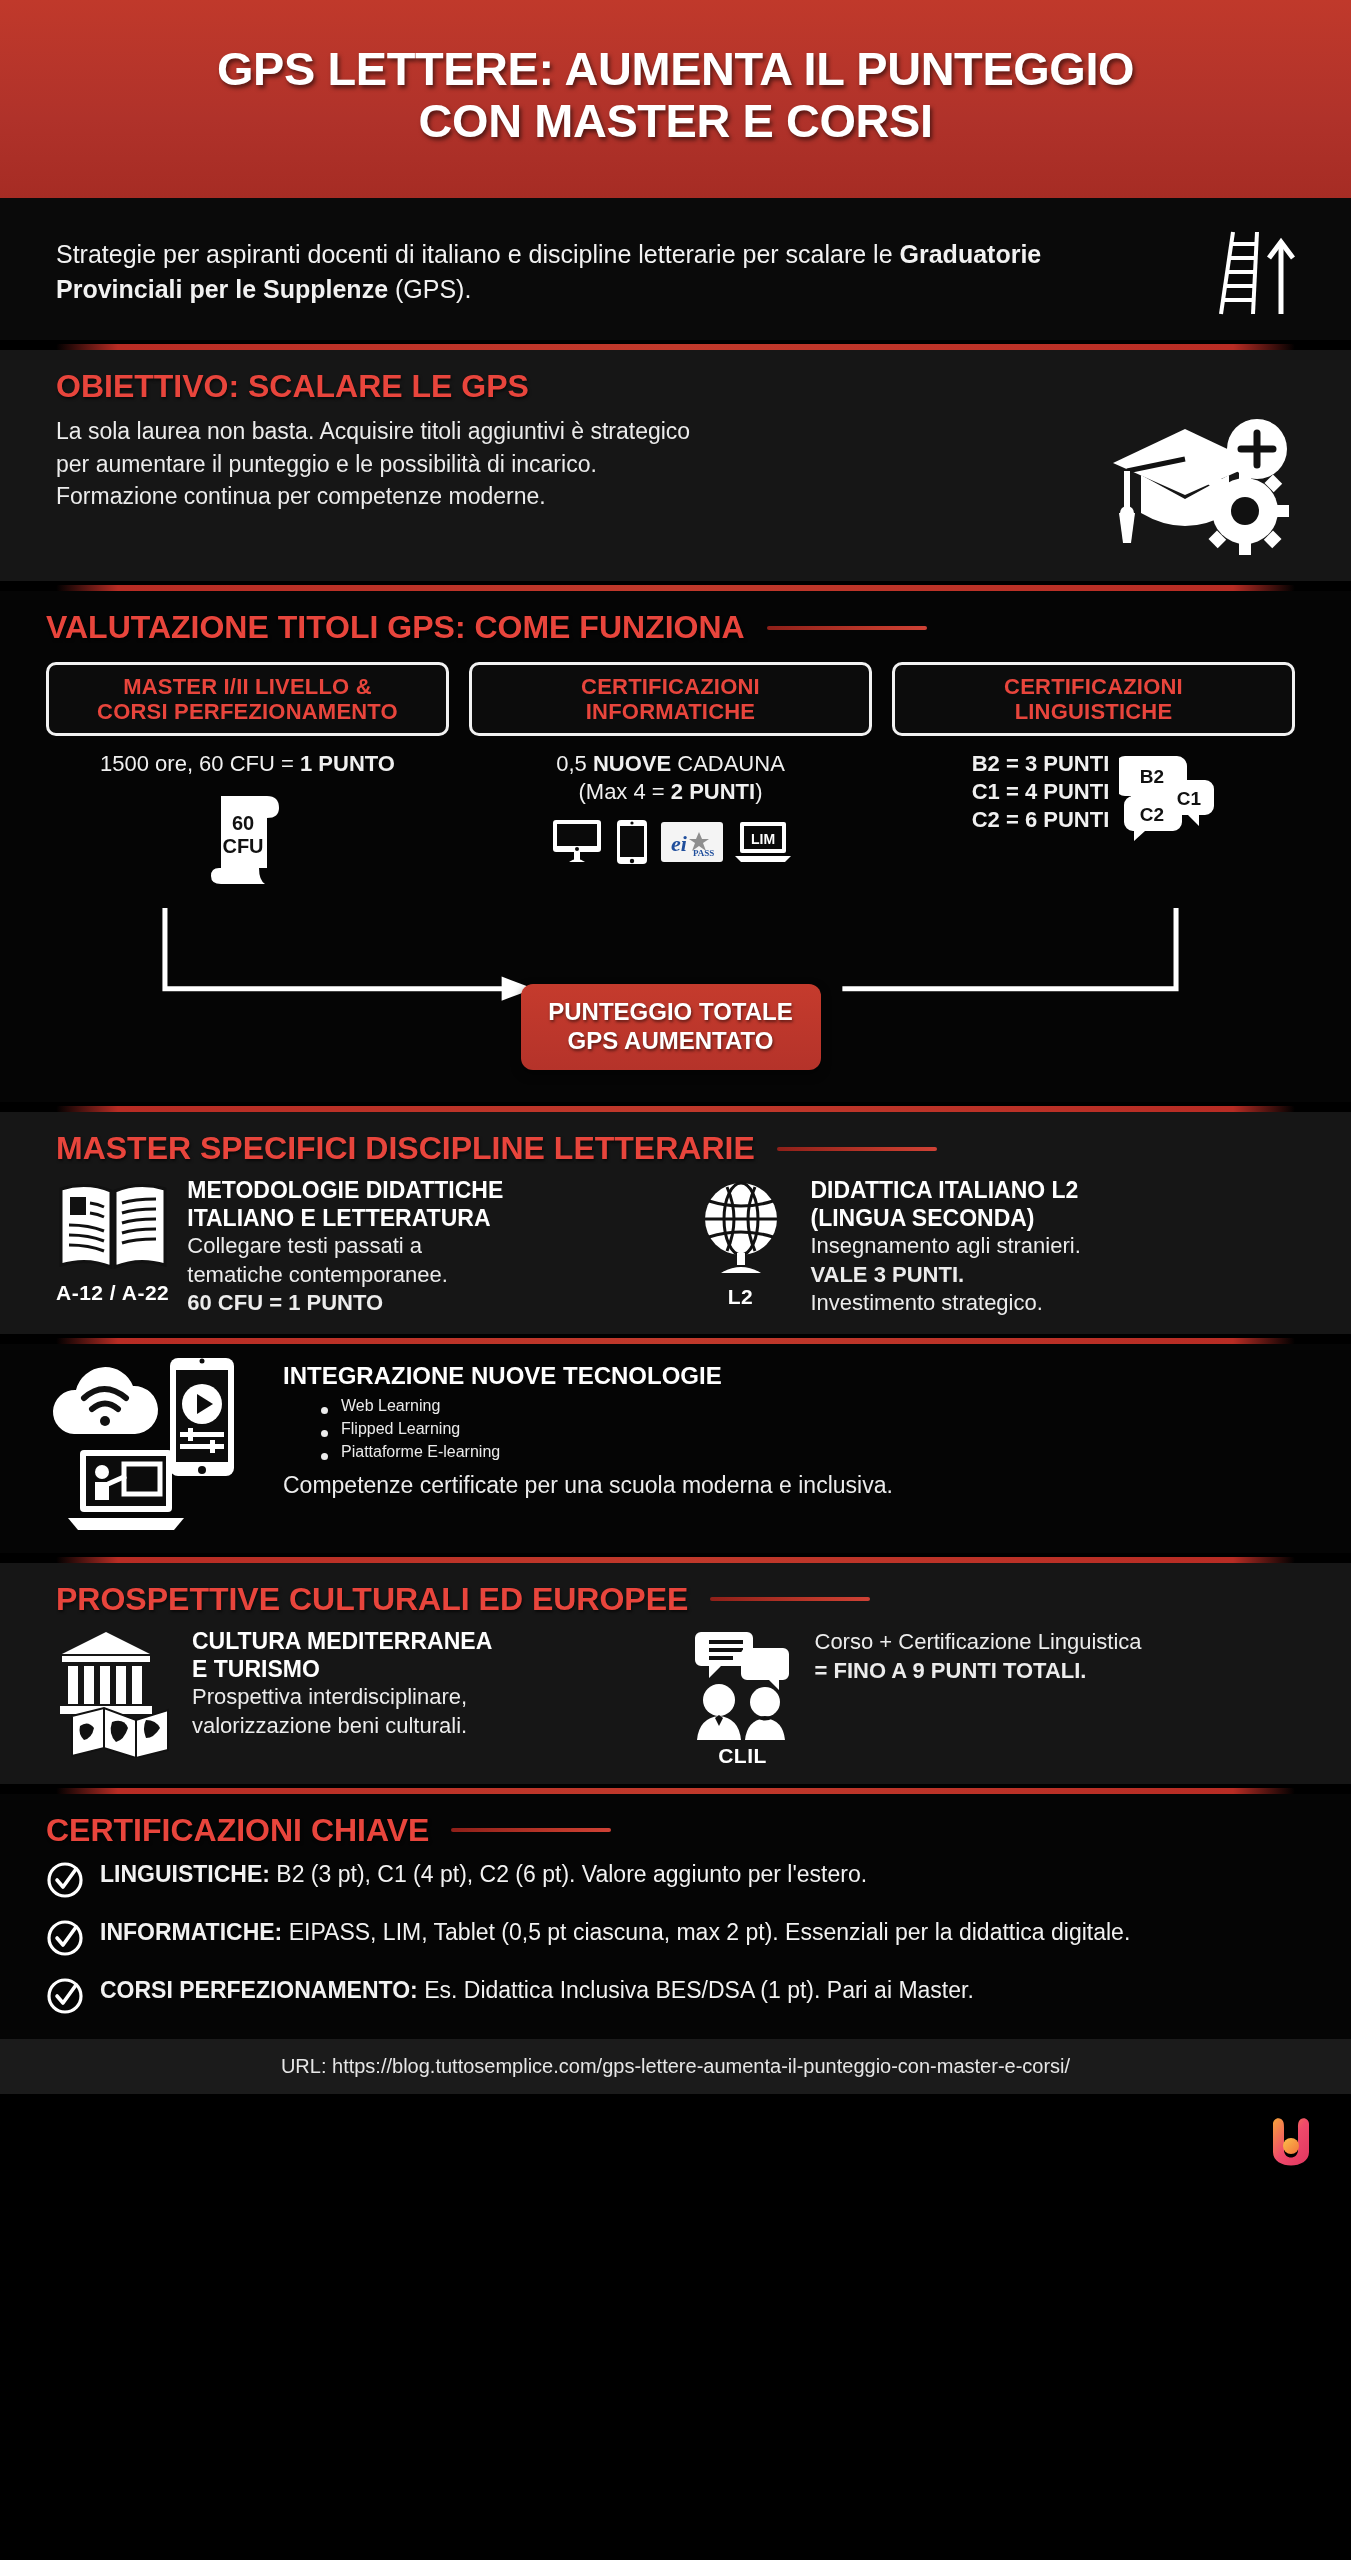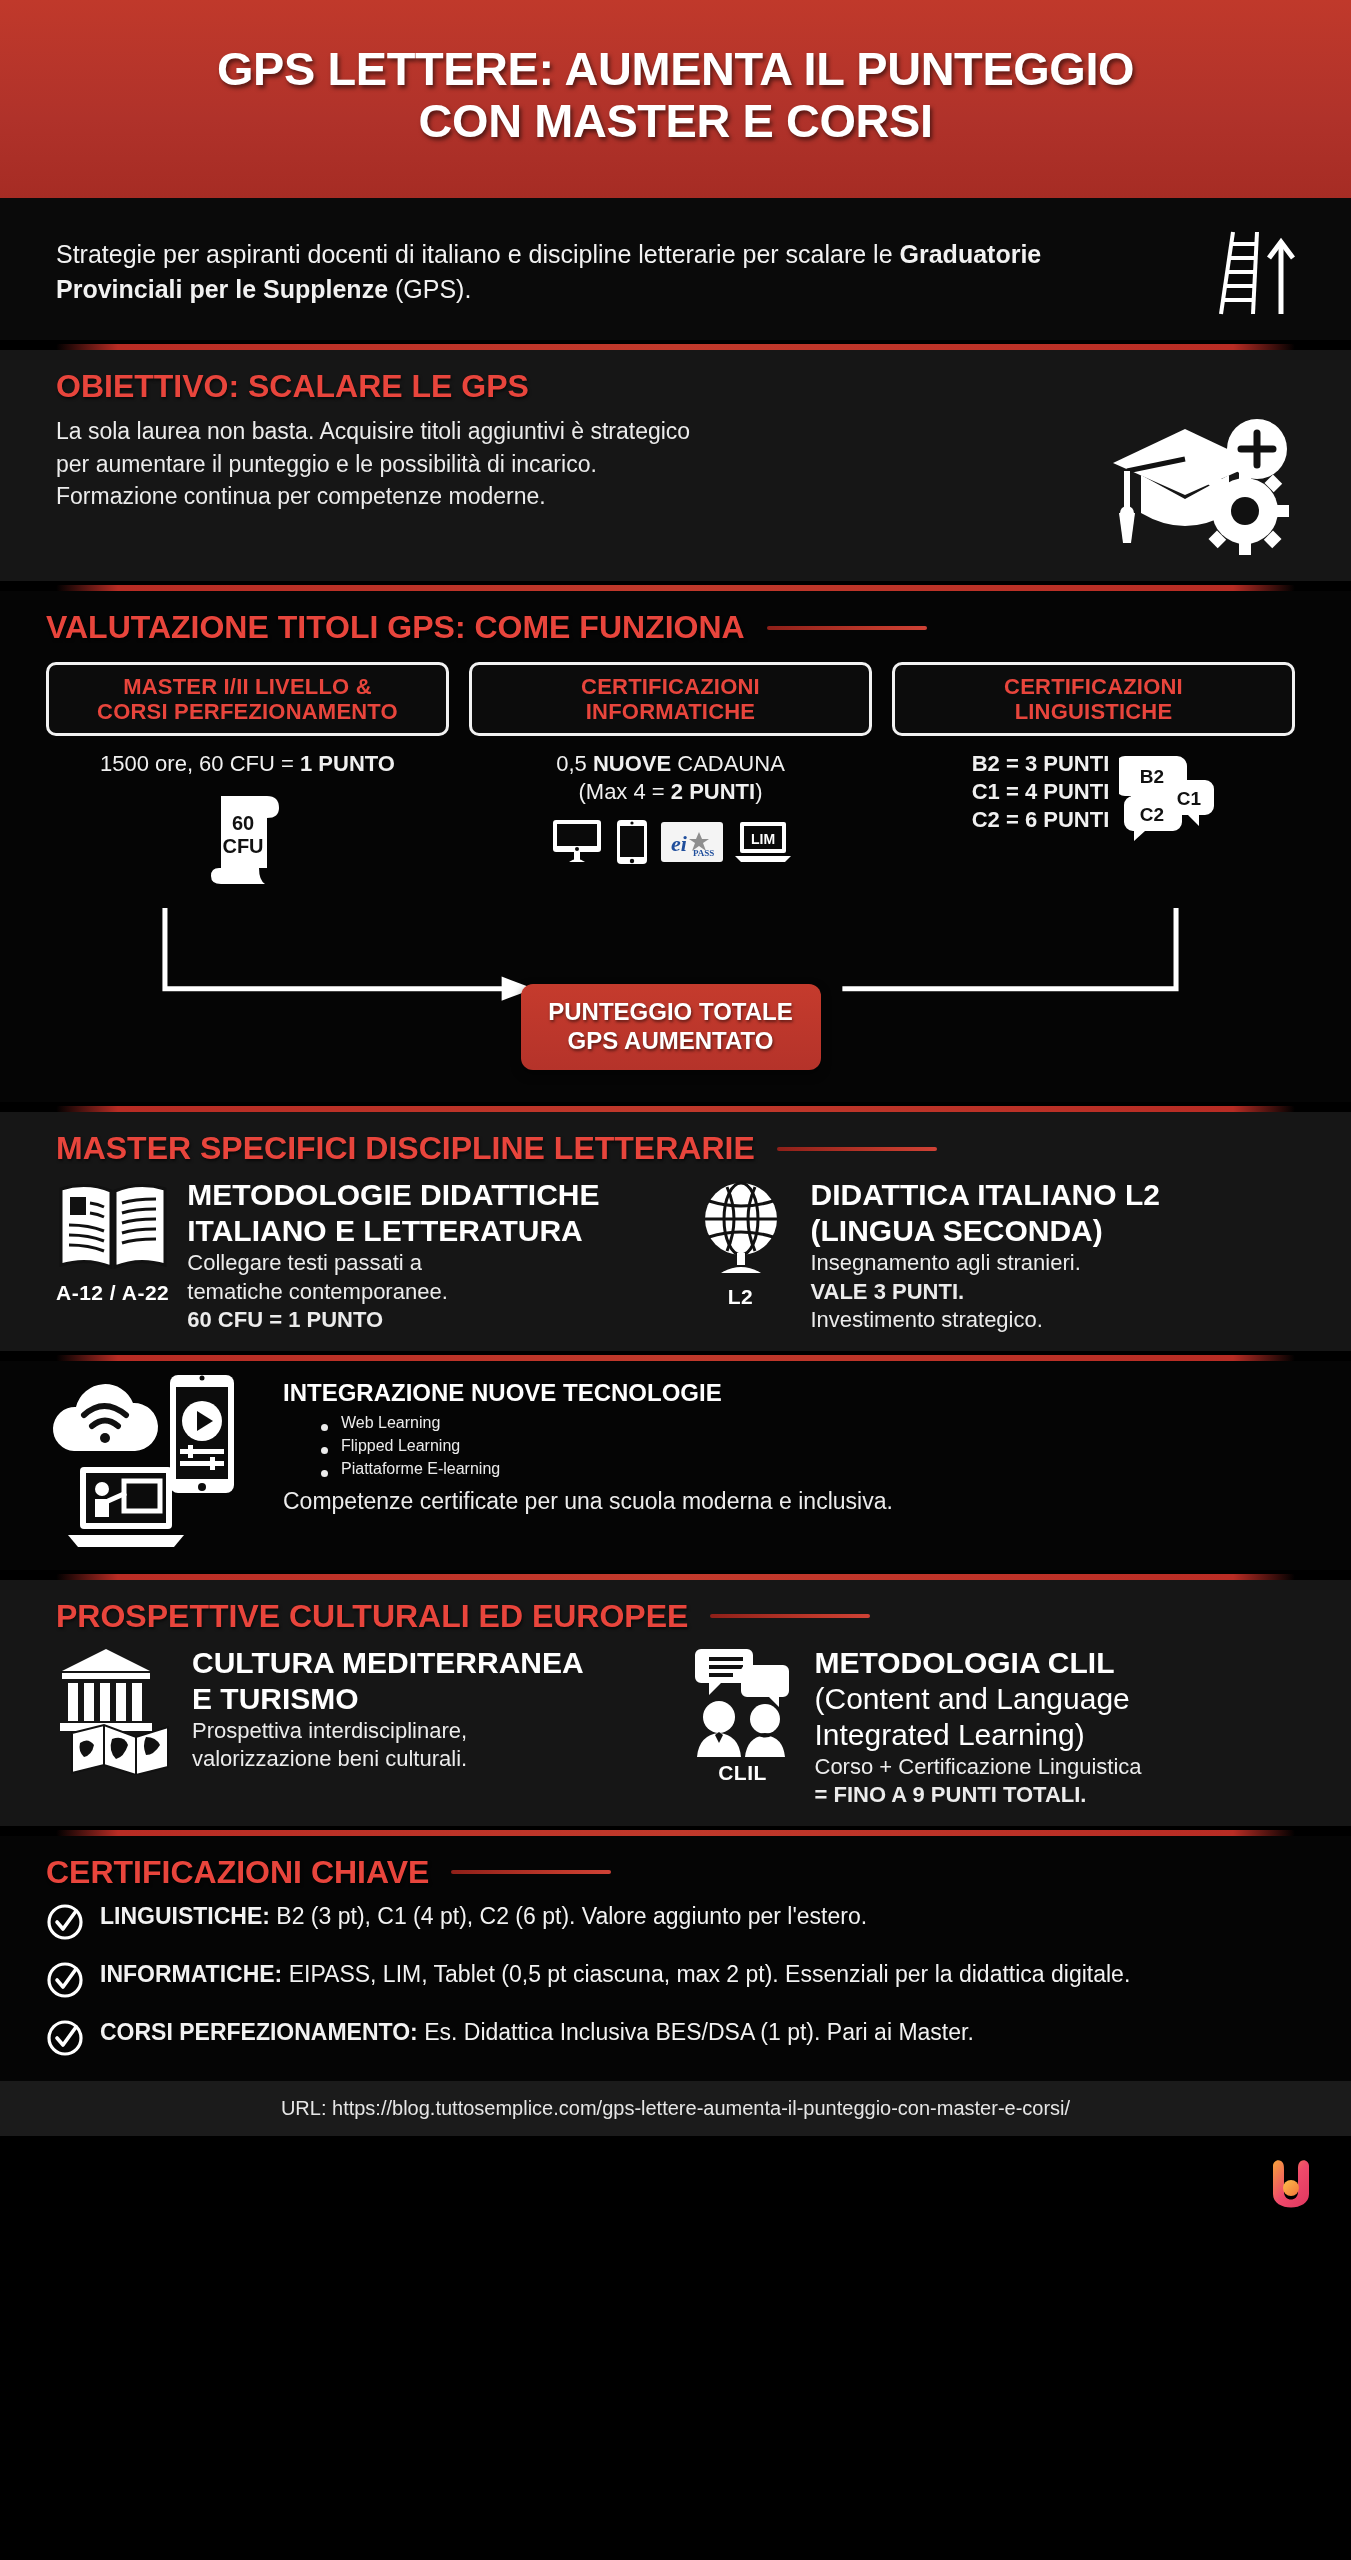--- a/index.html
+++ b/index.html
@@ -141,21 +141,21 @@
     text-shadow: 1px 2px 3px rgba(0,0,0,.5);
   }
 
   .flow-svg { position: absolute; inset: 0; pointer-events: none; }
 
   
   .two-col { display: flex; gap: 26px; }
   .feat { flex: 1; display: flex; gap: 18px; align-items: flex-start; }
   .feat .ico { flex: 0 0 auto; display: flex; flex-direction: column; align-items: center; }
   .feat .ico .cap { color: #fff; font-size: 21px; font-weight: 800; margin-top: 4px; letter-spacing: .5px; }
-  .feat .txt h3 { color: #fff; font-size: 30px; font-weight: 800; line-height: 1.2; }
+  .feat .txt h3 { color: #fff; font-size: 23px; font-weight: 800; line-height: 1.2; }
   .feat .txt p { color: #ececec; font-size: 22px; line-height: 1.3; }
   .feat .txt p b { font-weight: 800; }
 
   
   .digital-row { display: flex; gap: 22px; align-items: flex-start; }
   .digital-icons { flex: 0 0 215px; position: relative; height: 175px; }
   .digital-text h3 { color: #fff; font-size: 24px; font-weight: 800; margin-bottom: 4px; }
   .digital-text ul { list-style: none; margin: 2px 0 8px 36px; }
   .digital-text li { color: #ececec; font-size: 16px; line-height: 1.45; position: relative; padding-left: 22px; }
   .digital-text li::before {
@@ -576,25 +576,20 @@
               </g>
               <g fill="#111">
                 <path d="M26 90 l4 8 l4 -8 l-4 -3 z"></path>
                 <path d="M68 90 q8 5 16 0 q-8 -4 -16 0z"></path>
               </g>
             </svg>
           </span>
           <span class="cap">CLIL</span>
         </div>
         <div class="txt">
-          <h3>
-            <span>METODOLOGIA CLIL</span><br>
-            <span style="font-weight:400">(Content and Language</span><br>
-            <span style="font-weight:400">Integrated Learning)</span>
-          </h3>
           <p>
             <span>Corso + Certificazione Linguistica</span><br>
             <b>= FINO A 9 PUNTI TOTALI.</b>
           </p>
         </div>
       </div>
     </div>
   </div>
   <div class="hr-red"></div>
 

